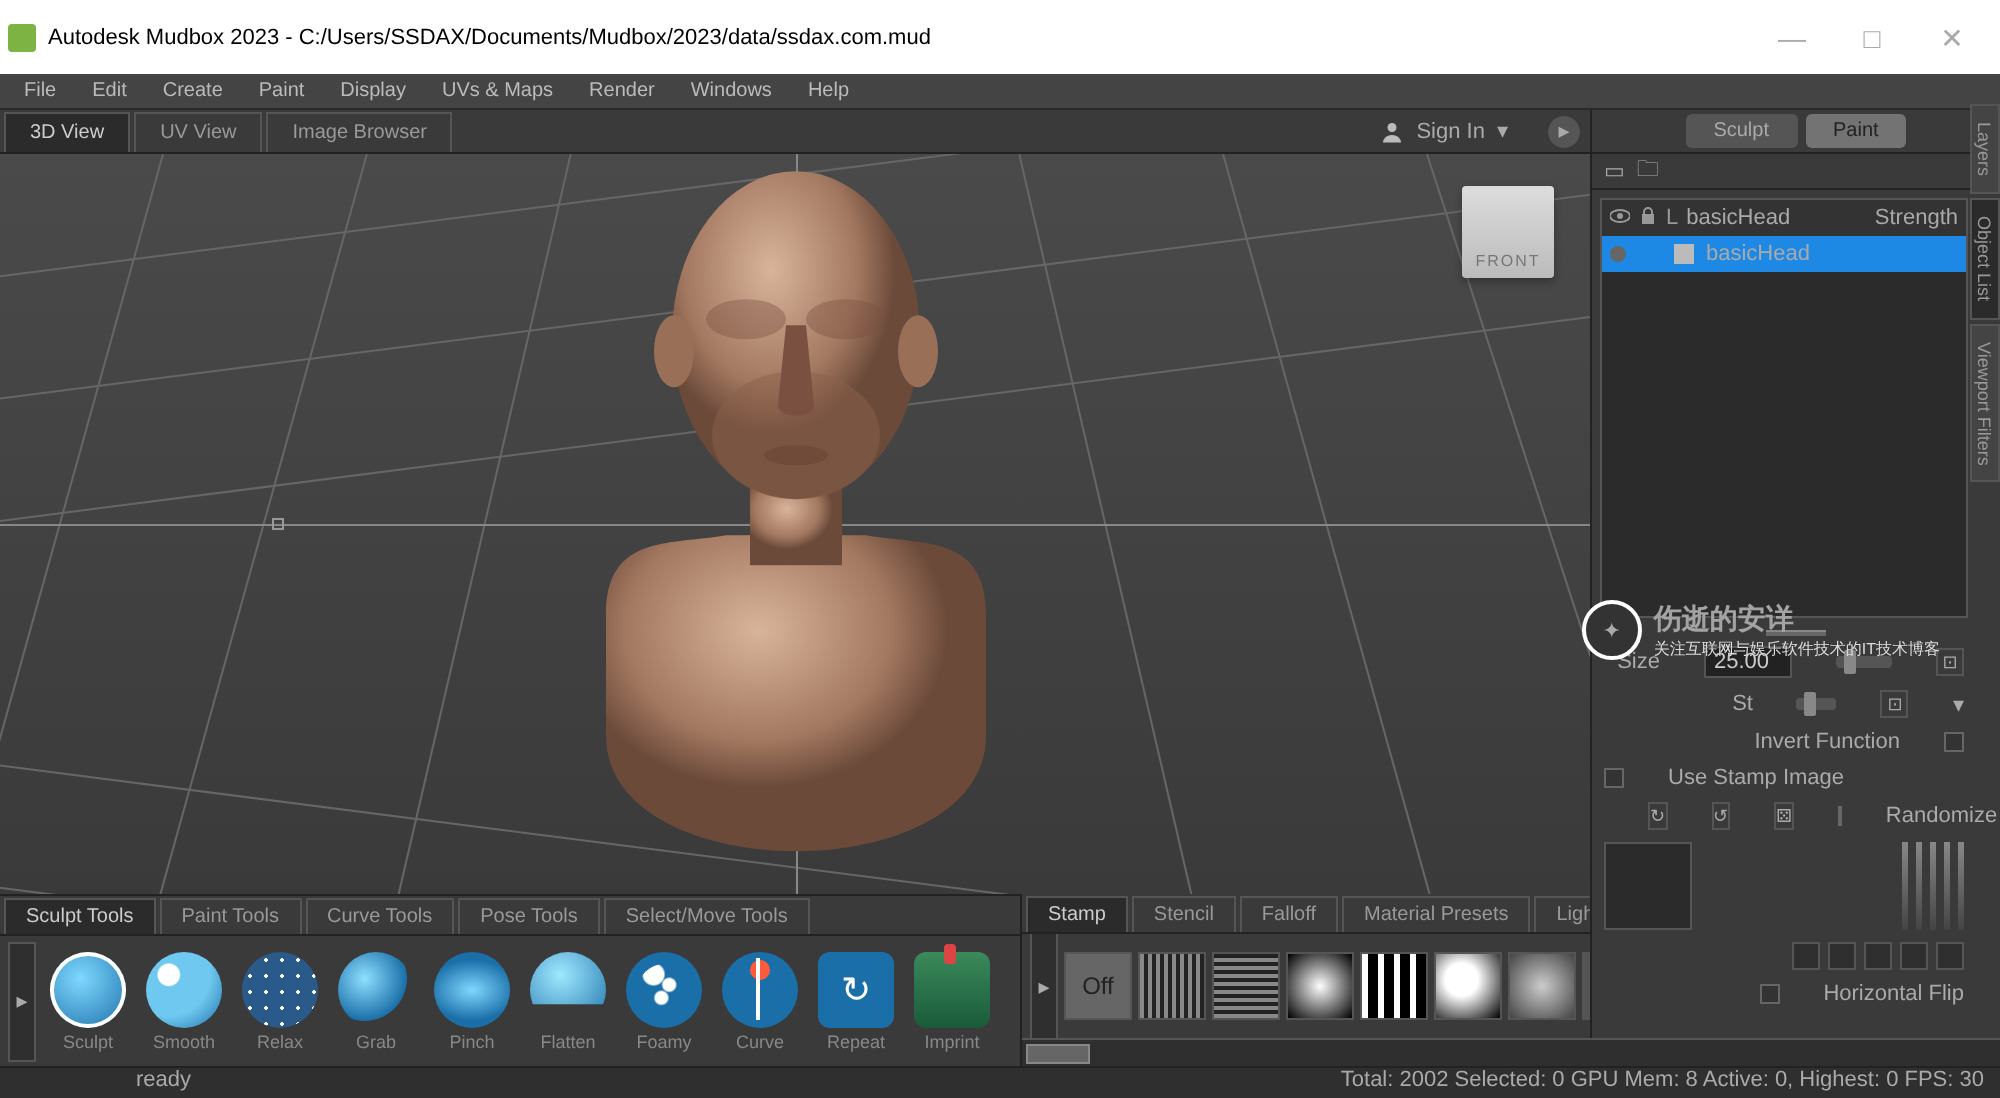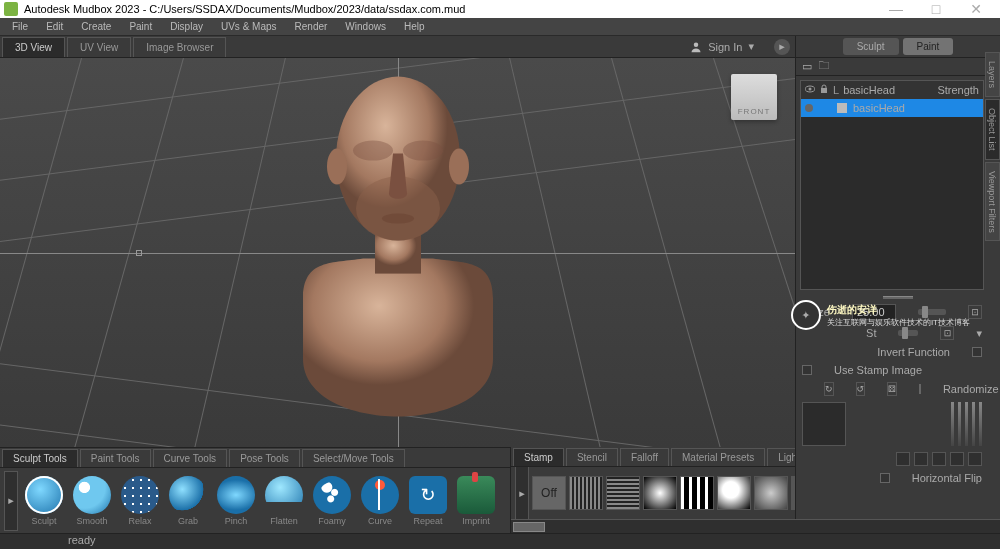--- a/index.html
+++ b/index.html
@@ -1,17 +1,17 @@
 <!DOCTYPE html>
 <html><head>
 <meta charset="utf-8">
 <style>
 *{box-sizing:border-box;margin:0;padding:0;font-family:Arial,sans-serif;font-size:11px;color:#aaa;user-select:none}
 body{width:1000px;height:549px;background:#3a3a3a;overflow:hidden;display:flex;flex-direction:column}
-.titlebar{height:18px;background:#fff;display:flex;align-items:center;padding:0 4px;color:#000}
+.titlebar{height:37px;background:#fff;display:flex;align-items:center;padding:0 4px;color:#000}
 .titlebar .logo{width:14px;height:14px;background:#7cb342;margin-right:6px;border-radius:2px}
 .titlebar .title{color:#000;flex:1}
 .titlebar .winbtn{width:40px;height:22px;display:flex;align-items:center;justify-content:center;font-size:14px}
 .menubar{height:18px;background:#444;display:flex;align-items:center;padding:0 4px;gap:2px;border-bottom:1px solid #2a2a2a}
 .menubar span{padding:17px 8px;font-size:10px;color:#bbb}
 .appbody{flex:1;display:flex;min-height:0}
 .left{flex:1;display:flex;flex-direction:column;min-width:0}
 .viewtabs{height:22px;background:#3a3a3a;display:flex;align-items:center;border-bottom:1px solid #222;padding:0 2px;position:relative}
 .viewtabs .tab{padding:4px 12px;font-size:10px;background:#3a3a3a;border:1px solid #555;border-bottom:none;margin-right:2px;color:#999}
 .viewtabs .tab.active{background:#2b2b2b;color:#ccc}
@@ -80,21 +80,21 @@
 .slider::after{content:'';position:absolute;left:4px;top:-3px;width:6px;height:12px;background:#888;border-radius:1px}
 .chk{width:10px;height:10px;border:1px solid #666;background:#333}
 .smallic{width:14px;height:14px;border:1px solid #555;display:flex;align-items:center;justify-content:center;font-size:9px}
 .stampprev{width:44px;height:44px;border:1px solid #555;background:#2b2b2b}
 .multibars{display:flex;gap:4px}
 .multibars .bar{width:3px;height:44px;background:linear-gradient(#888,#444)}
 .smallicons{display:flex;gap:4px;flex-wrap:wrap}
 .smallicons .sm{width:14px;height:14px;border:1px solid #555;background:#2f2f2f}
 .watermark{position:absolute;right:30px;top:300px;color:#fff;display:flex;align-items:center;gap:6px}
 .watermark .c{width:30px;height:30px;border-radius:50%;background:#333;border:2px solid #fff;display:flex;align-items:center;justify-content:center}
-.watermark .t1{font-size:10px;font-weight:bold;color:#fef9c3}
+.watermark .t1{font-size:14px;font-weight:bold;color:#a3a3a3}
 .watermark .t2{font-size:8px;color:#ddd}
 .stamprow{height:86px;background:#3a3a3a;display:flex;flex-direction:column;border-left:1px solid #222}
 .stampstrip{flex:1;display:flex;align-items:center;padding:4px;gap:3px;overflow:hidden}
 .stampitem{width:34px;height:34px;background:#222;border:1px solid #555;flex:0 0 auto}
 .off{background:#666;color:#222;font-size:12px;display:flex;align-items:center;justify-content:center}
 .scrolltrack{height:14px;background:#2f2f2f;border-top:1px solid #555;position:relative}
 .scrolltrack::after{content:'';position:absolute;left:2px;top:2px;width:30px;height:8px;background:#666;border:1px solid #888}
 </style>
 </head>
 <body>
@@ -374,13 +374,14 @@
   <div>
     <div class="t1">伤逝的安详</div>
     <div class="t2">关注互联网与娱乐软件技术的IT技术博客</div>
   </div>
 </div>
 
 <div class="status">
   <span style="width:60px"></span>
   <span>ready</span>
   <span class="flex"></span>
+  <span>Total: 2002  Selected: 0 GPU Mem: 8   Active: 0, Highest: 0   FPS: 30</span>
 </div>
 
 </body></html>

